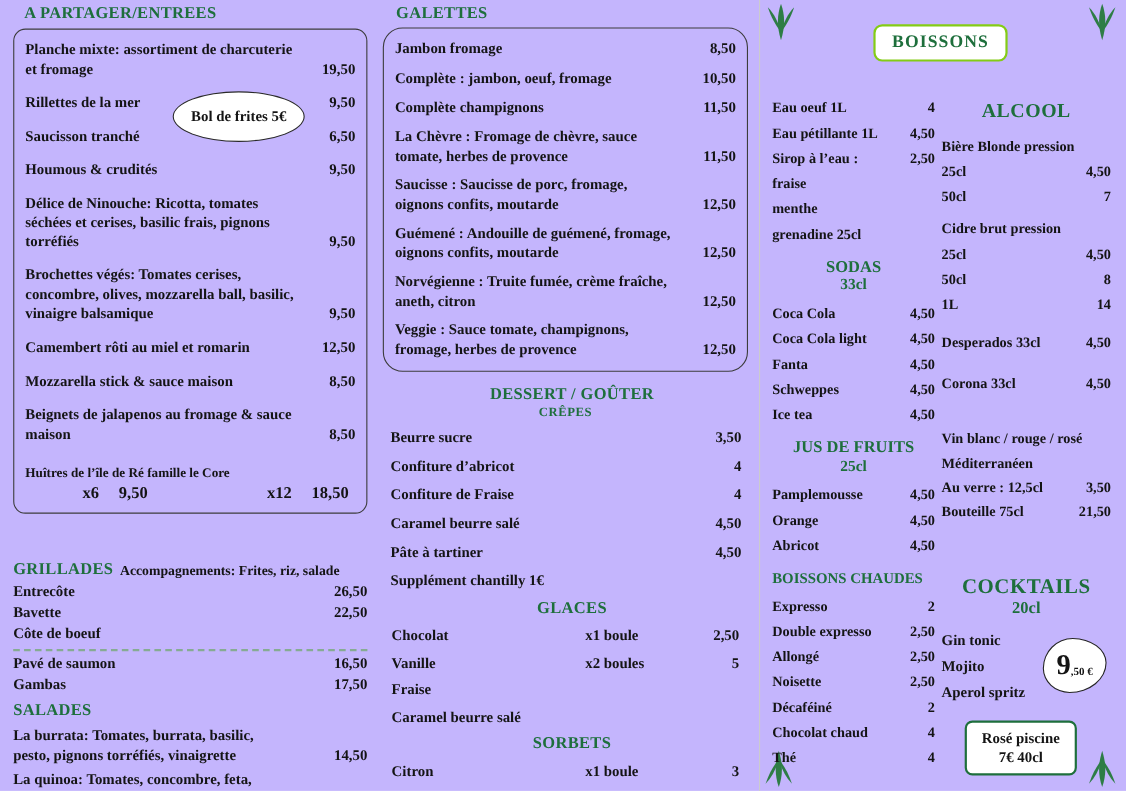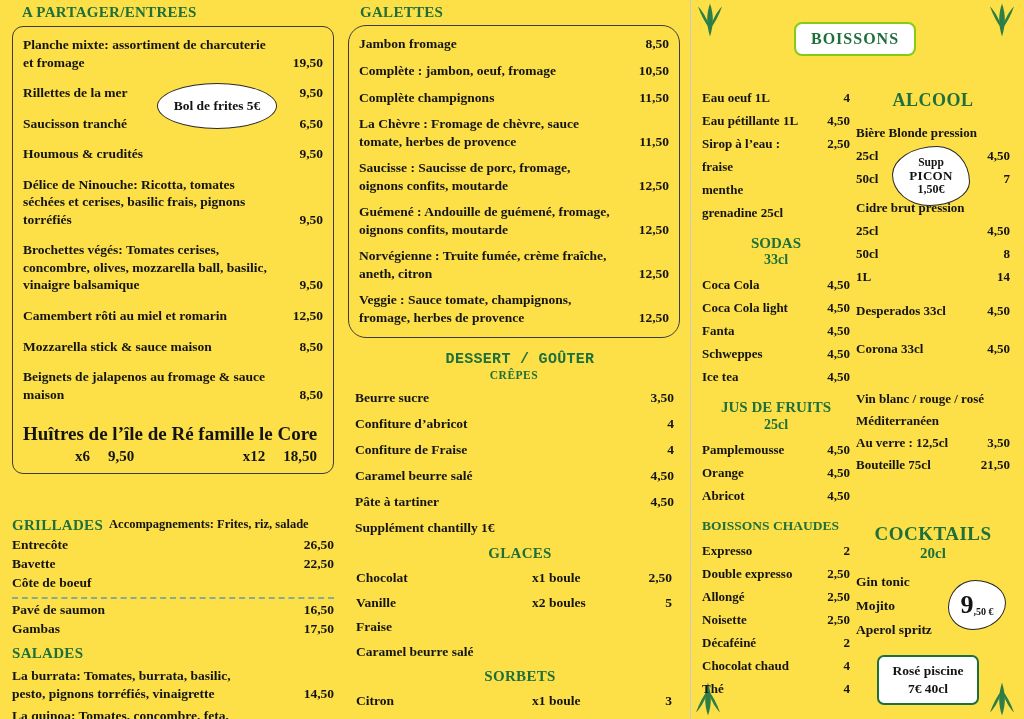--- a/index.html
+++ b/index.html
@@ -1,60 +1,60 @@
 <!DOCTYPE html>
 <html><head>
 <meta charset="utf-8">
 <style>
   * { margin:0; padding:0; box-sizing:border-box; }
   html,body { background:#ffffff; }
   .page {
-    position:relative; width:1024px; height:719px; background:#fde047;
+    position:relative; width:1024px; height:719px; background:#c4b5fd;
     font-family:"Liberation Serif","DejaVu Serif",serif;
     font-weight:700; color:#141414; overflow:hidden;
   }
   .green { color:#1e6f3c; }
   .sec-title { color:#1e6f3c; font-size:15px; letter-spacing:.3px; }
   .center { text-align:center; }
 
   .row { display:flex; justify-content:space-between; align-items:flex-end; }
   .row .price { white-space:nowrap; margin-left:8px; }
 
   
   .col-left { position:absolute; left:12px; top:4px; width:322px; }
   .col-left > .sec-title { margin-left:10px; }
   .entrees-box { position:relative; margin-top:5px; border:1.5px solid #3c3c3c; border-radius:11px; padding:9px 10px 4px 10px; }
   .entrees-box .item { margin-bottom:13px; font-size:13.5px; line-height:1.3; }
   .entrees-box .name { max-width:252px; }
   .frites-badge { position:absolute; left:144px; top:56px; width:120px; height:46px;
     border:1.5px solid #2a2a2a; border-radius:50%; background:#fff;
     display:flex; align-items:center; justify-content:center; font-size:13.5px; z-index:2; text-align:center; }
   .huitres { margin-bottom:4px; }
-  .huitres .h-name { font-size:19px;margin-top:20px; }
+  .huitres .h-name { font-size:12px;margin-top:20px; }
   .huitres-prices { display:flex; justify-content:space-between; font-size:15px; margin-top:3px; padding:0 6px 0 52px; }
   .huitres-prices .pair { display:flex; gap:18px; }
 
   .grillades { margin-top:6px; }
-  .grill-head { display:flex; align-items:flex-start; gap:6px; flex-wrap:nowrap;margin-top:43px; }
+  .grill-head { display:flex; align-items:flex-end; gap:6px; flex-wrap:nowrap;margin-top:43px; }
   .grill-note { font-size:12.5px; white-space:nowrap; }
   .grillades .row { font-size:13.5px; margin-top:3px; }
   .dashed { border:none; border-top:2px dashed #86ab93; margin:6px 0 2px 0; }
 
   .salades { margin-top:8px; }
   .salades .item { margin-top:5px; font-size:13.5px; line-height:1.3; }
   .salades .name { max-width:252px; }
 
   
   .col-mid { position:absolute; left:348px; top:4px; width:332px; }
   .col-mid > .sec-title { margin-left:12px; }
   .galettes-box { margin-top:4px; border:1.5px solid #3c3c3c; border-radius:18px; padding:9px 10px 2px 10px; }
   .galettes-box .item { margin-bottom:9.5px; font-size:13.5px; line-height:1.28; }
   .galettes-box .name { max-width:258px; }
 
-  .dessert-title { margin-top:13px; font-size:15px;font-family:Liberation Mono, monospace; }
+  .dessert-title { margin-top:13px; font-size:15px; }
   .crepes-title { font-size:11.5px; margin-top:1px; letter-spacing:.5px; }
   .crepes { margin-top:9px; padding:0 6px 0 7px; }
   .crepes .row { font-size:13.5px; margin-bottom:10px; }
   .supplement { font-size:13.5px; padding-left:7px; }
 
   .glaces-title { margin-top:9px; }
   .tri-list { margin-top:8px; padding:0 8px; }
   .tri { display:grid; grid-template-columns:1fr 96px 44px; align-items:end; font-size:13.5px; margin-bottom:8.5px; }
   .tri .qty { text-align:left; }
   .tri .p3 { text-align:right; }
@@ -631,25 +631,20 @@
               <span class="name">Mojito</span>
             </div>
 
             <div class="row">
               <span class="name">Aperol spritz</span>
             </div>
           </div>
       </div>
     </div>
 
-    <div class="picon-badge">
-      <span class="l1">Supp</span>
-      <span class="l2">PICON</span>
-      <span class="l3">1,50€</span>
-    </div>
 
     <div class="price-badge">
       <span class="big">9</span>
       <span class="small">,50 €</span>
     </div>
 
     <div class="rose-box">
       <div>Rosé piscine</div>
       <div>7€ 40cl</div>
     </div>

